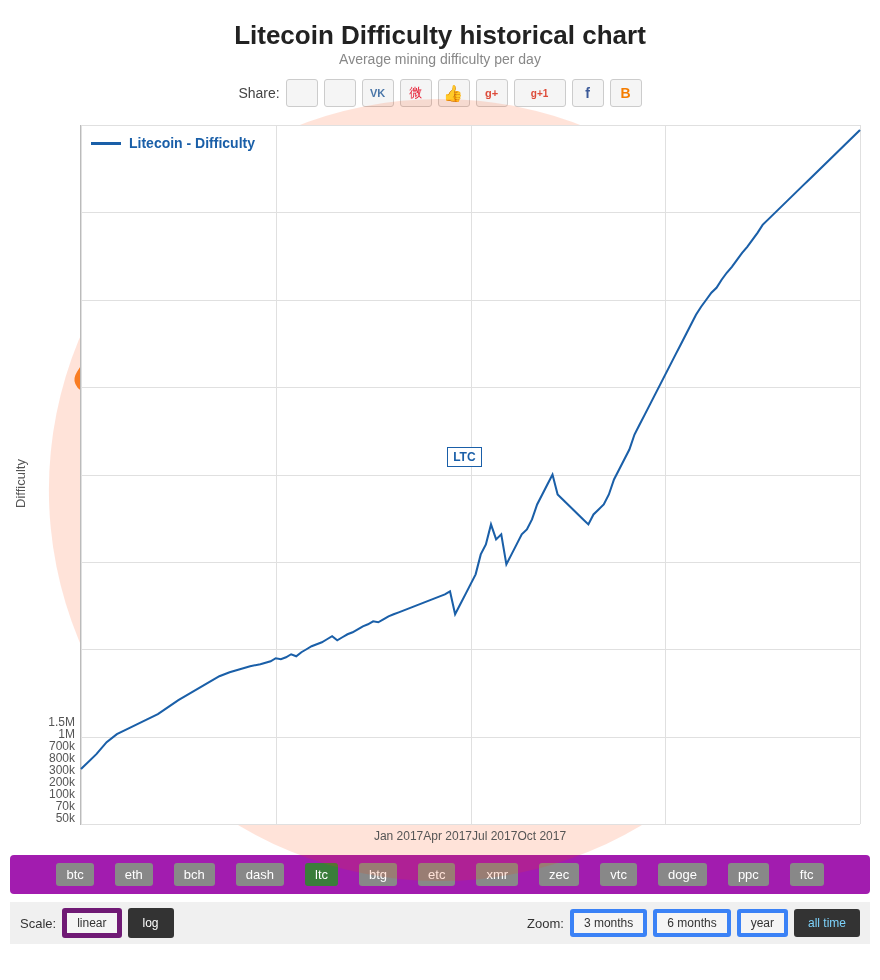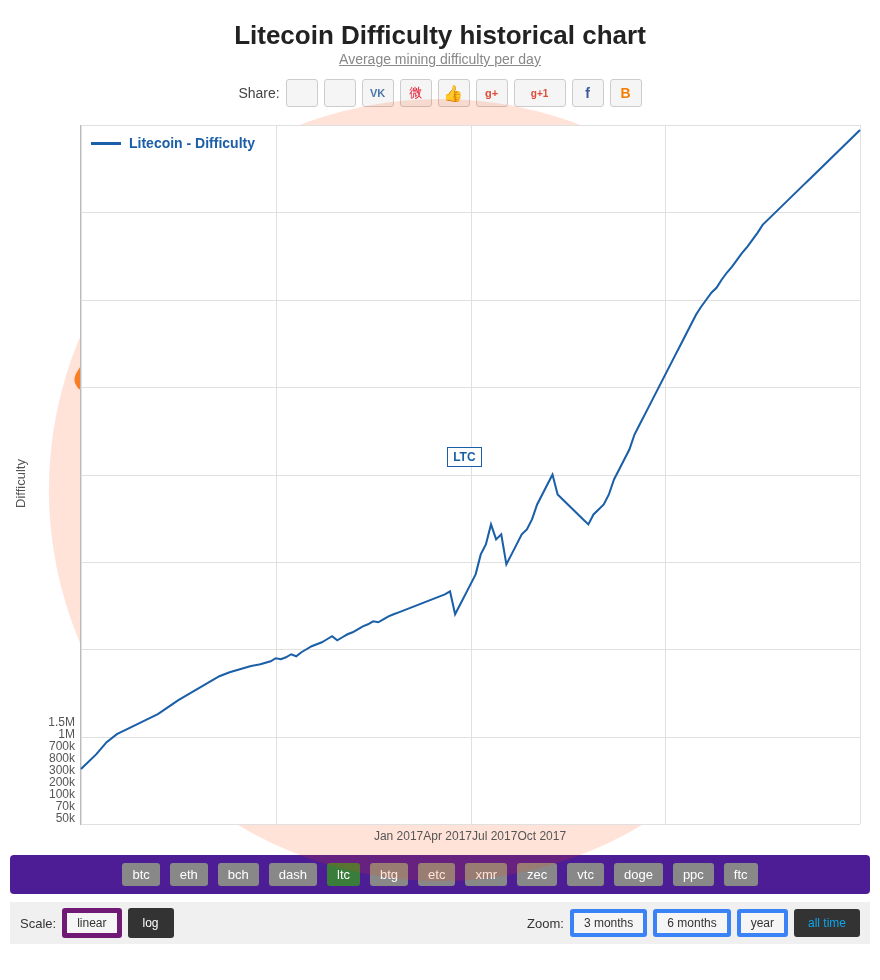--- a/index.html
+++ b/index.html
@@ -17,21 +17,20 @@
     .chart-title {
       text-align: center;
       font-size: 26px;
       font-weight: bold;
       color: #222;
     }
     .chart-subtitle {
       text-align: center;
       font-size: 14px;
       color: #888;
-      text-decoration: underline;
       margin-bottom: 12px;
     }
     .share-bar {
       display: flex;
       align-items: center;
       justify-content: center;
       gap: 6px;
       margin-bottom: 18px;
     }
     .share-label {
@@ -154,23 +153,23 @@
       border: 1px solid #1a5fa8;
       background: rgba(255,255,255,0.9);
       color: #1a5fa8;
       font-size: 12px;
       font-weight: bold;
       padding: 2px 5px;
     }
     .coins-bar {
       display: flex;
       flex-wrap: wrap;
-      gap: 10px;
+      gap: 21px;
       padding: 8px 8px;
-      background: #4c1d95;
+      background: #a21caf;
       border-radius: 4px;
       margin: 0 0 8px 0;
       justify-content: center;
     }
     .coin-btn {
       padding: 4px 10px;
       border-radius: 3px;
       background: #888;
       color: #fff;
       font-size: 13px;
@@ -223,21 +222,21 @@
       padding: 3px 10px;
       border-radius: 3px;
       border: 4px solid #3b82f6;
       background: #f5f5f5;
       font-size: 12px;
       cursor: pointer;
       color: #333;
     }
     .zoom-btn.active {
       background: #333;
-      color: #0ea5e9;
+      color: #7dd3fc;
       border-color: #333;
     }
     svg {
       position: absolute;
       top: 0; left: 0;
       width: 100%;
       height: 100%;
       overflow: visible;
     }
   </style>

